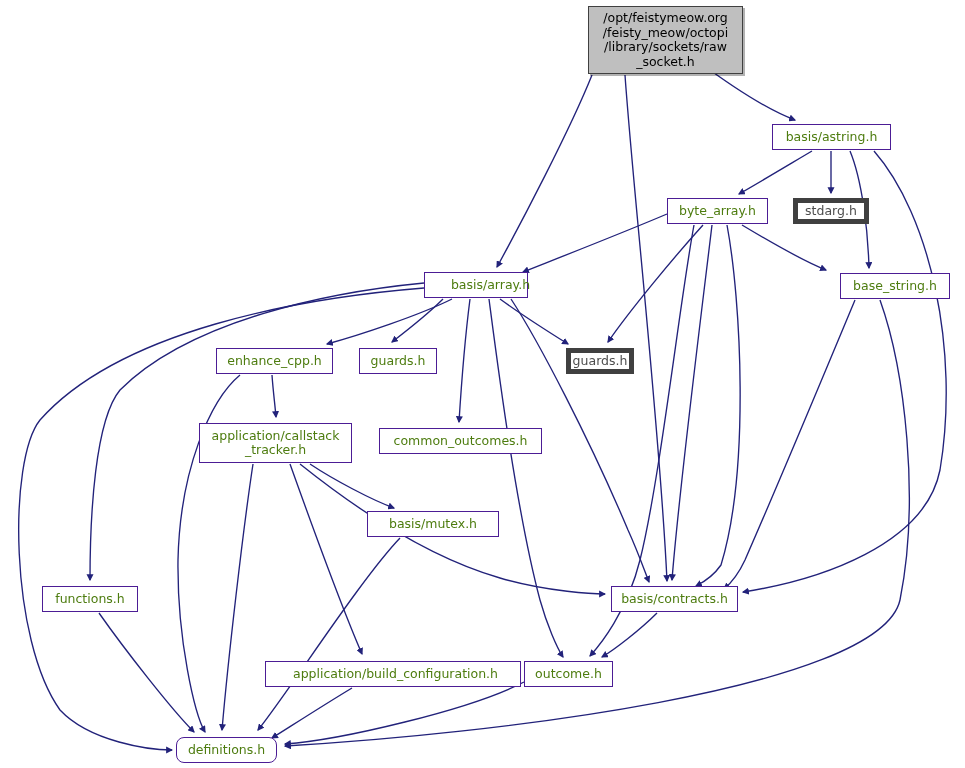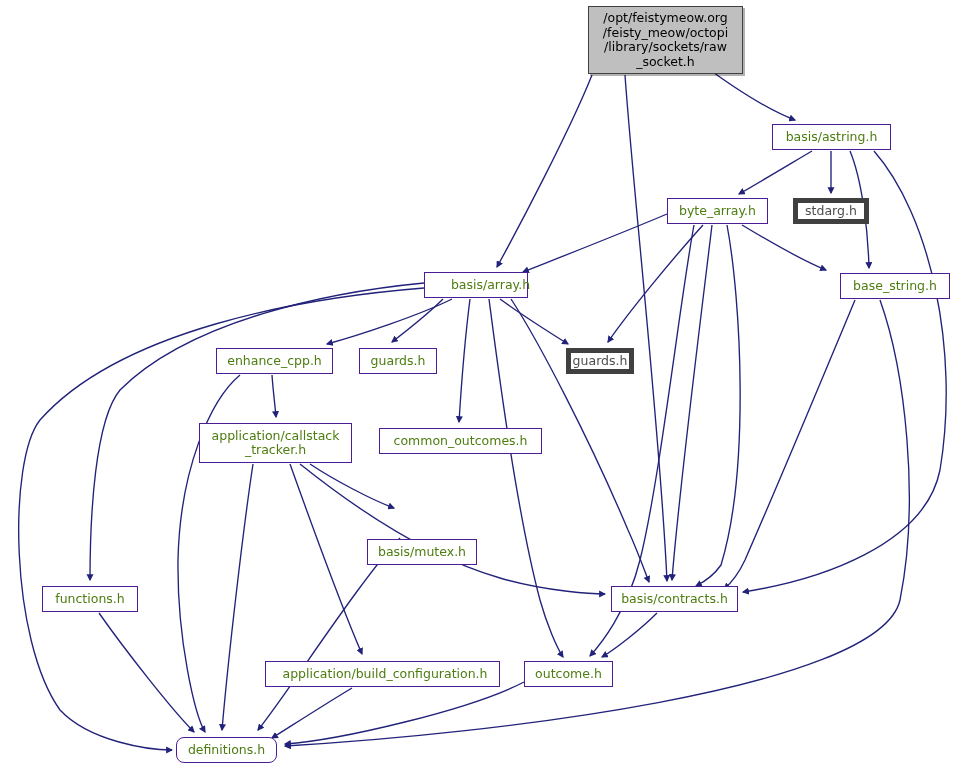--- a/index.html
+++ b/index.html
@@ -99,21 +99,21 @@
       <div class="node" style="left: 667px; top: 198px; width: 101px; height: 26px;">byte_array.h</div>
       <div class="node sys" style="left: 793px; top: 198px; width: 76px; height: 26px;">stdarg.h</div>
       <div class="node" style="left: 812px; top: 273px; width: 110px; height: 26px; margin-left: 28px;">base_string.h</div>
       <div class="node" style="left: 424px; top: 272px; width: 104px; height: 26px; padding-left: 32px;">basis/array.h</div>
       <div class="node" style="left: 216px; top: 348px; width: 117px; height: 26px;">enhance_cpp.h</div>
       <div class="node" style="left: 359px; top: 348px; width: 78px; height: 26px;">guards.h</div>
       <div class="node sys" style="left: 566px; top: 348px; width: 68px; height: 26px;">guards.h</div>
       <div class="node" style="left: 199px; top: 423px; width: 153px; height: 40px;">application/callstack
 _tracker.h</div>
       <div class="node" style="left: 379px; top: 428px; width: 163px; height: 26px;">common_outcomes.h</div>
-      <div class="node" style="left: 367px; top: 511px; width: 110px; height: 26px; margin-top: 28px;">basis/mutex.h</div>
+      <div class="node" style="left: 367px; top: 511px; width: 132px; height: 26px;">basis/mutex.h</div>
       <div class="node" style="left: 42px; top: 586px; width: 96px; height: 26px;">functions.h</div>
       <div class="node" style="left: 611px; top: 586px; width: 127px; height: 26px;">basis/contracts.h</div>
-      <div class="node" style="left: 265px; top: 661px; width: 235px; height: 26px; padding-left: 8px;">application/build_configuration.h</div>
+      <div class="node" style="left: 265px; top: 661px; width: 256px; height: 26px; padding-left: 8px;">application/build_configuration.h</div>
       <div class="node" style="left: 524px; top: 661px; width: 89px; height: 26px;">outcome.h</div>
       <div class="node" style="left: 176px; top: 737px; width: 101px; height: 26px; border-radius: 8px;">definitions.h</div>
     </div>
 
 </div>
 
 </body></html>

